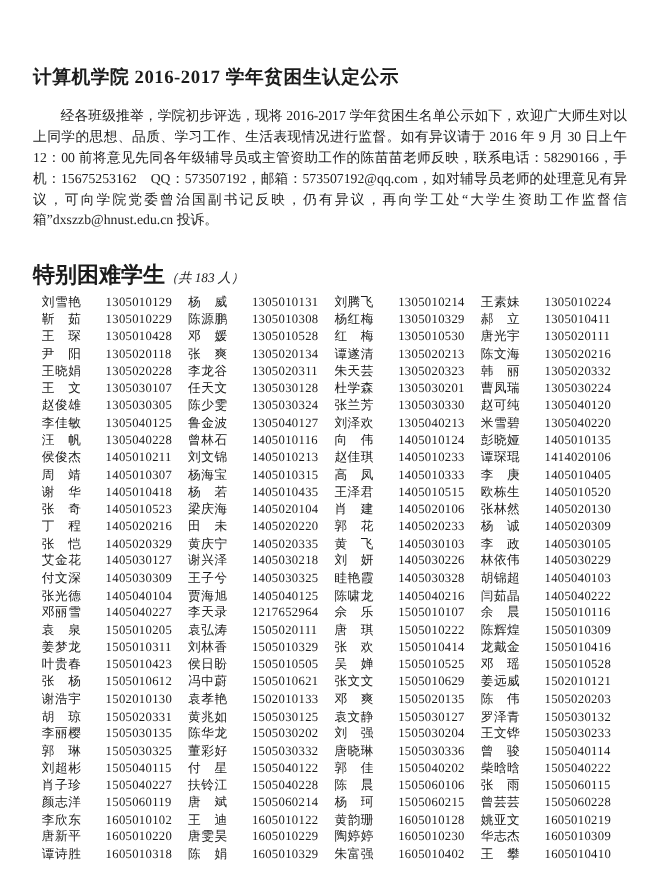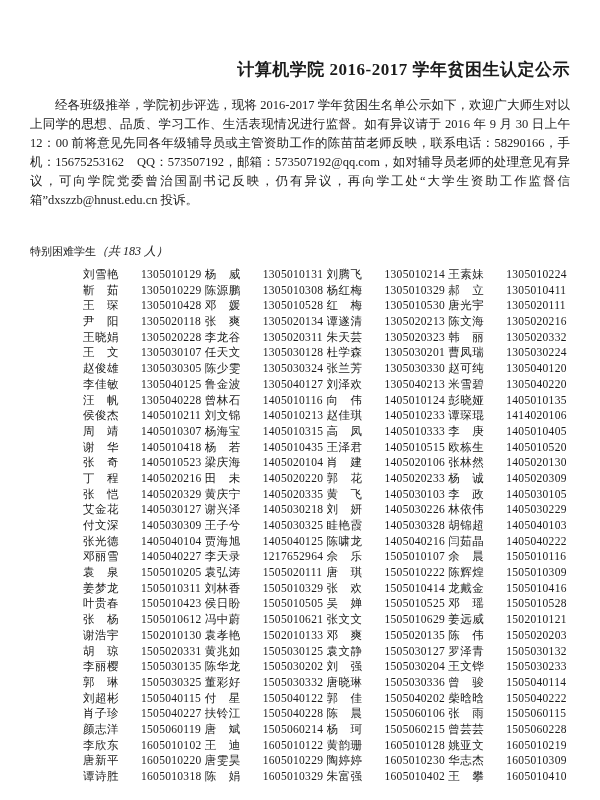--- a/index.html
+++ b/index.html
@@ -12,52 +12,51 @@
     font-family: "Liberation Serif", "DejaVu Serif", serif;
     color: #1b1b1b;
   }
   .page {
     box-sizing: border-box;
     width: 600px; height: 800px;
     padding: 58px 30px 0 30px;
   }
   .doc-title {
     margin: 0 0 15px 0;
-    text-align: right;
+    text-align: left;
     font-size: 17px;
     font-weight: bold;
     letter-spacing: 0.5px;
   }
   .intro {
     margin: 0;
     font-size: 12.5px;
     line-height: 19px;
     text-align: justify;
     text-indent: 2em;
   }
   .section-header {
     margin-top: 30px;
     line-height: 20px;
     white-space: nowrap;
   }
   .section-title {
-    font-size: 11px;
-    font-weight: normal;
+    font-size: 20px;
+    font-weight: bold;
     text-align: right;
   }
   .section-count {
     font-size: 12px;
     font-weight: normal;
     font-style: italic;
   }
   .roster {
     margin-top: 6px;
     padding-left: 8px;
     font-size: 11.5px;
-    margin-left: 45px;
   }
   .roster-row {
     display: grid;
     grid-template-columns: repeat(4, 1fr);
     height: 15.7px;
     line-height: 15.7px;
     white-space: nowrap;
   }
   .cell { display: flex; overflow: hidden; }
   .cell .name {

